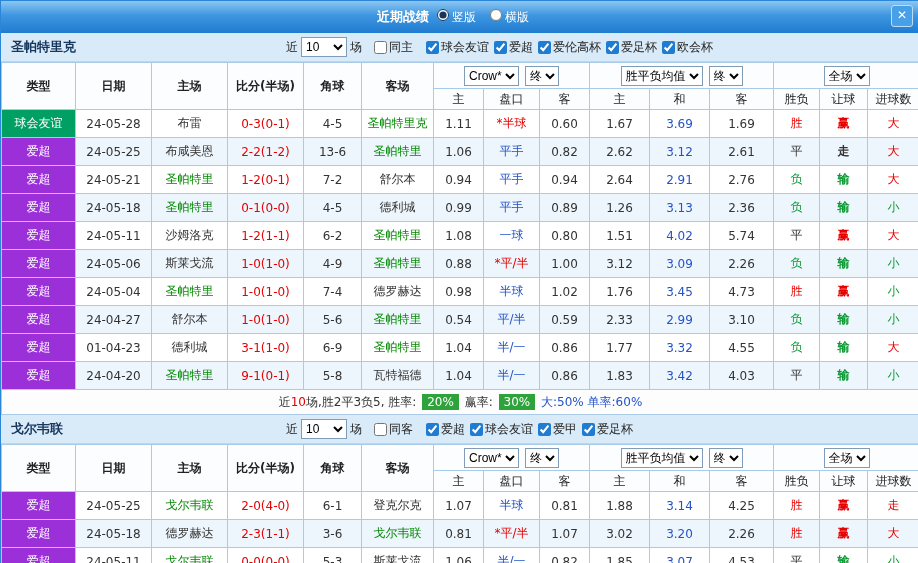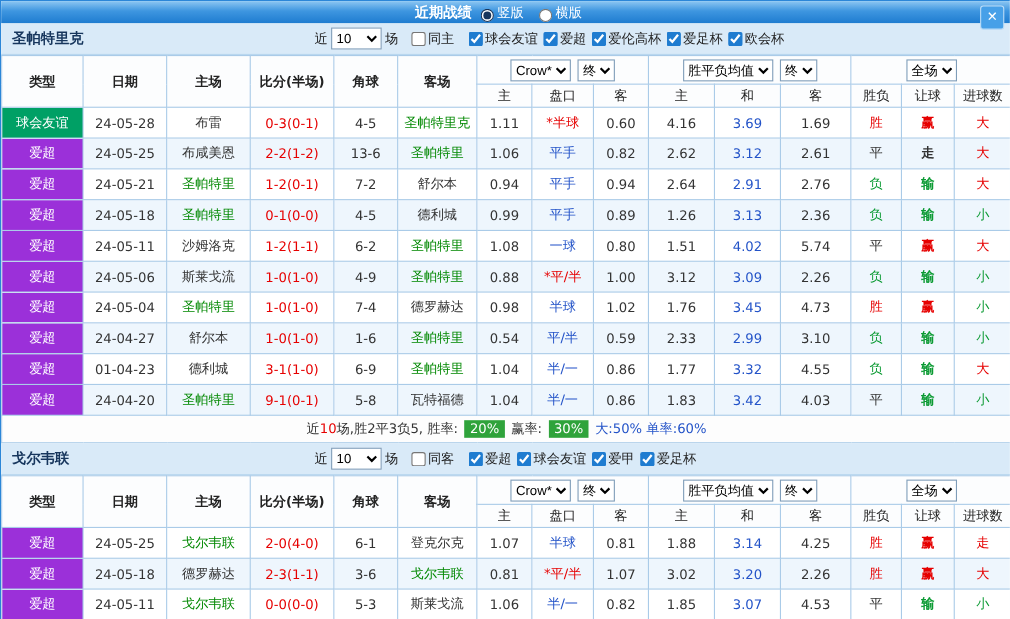--- a/index.html
+++ b/index.html
@@ -1,21 +1,21 @@
 <!DOCTYPE html>
 <html><head>
 <meta charset="utf-8">
 <style>
   html,body{margin:0;padding:0}
   body{font-family:"DejaVu Sans","Liberation Sans",sans-serif;font-size:12px;background:#e8eef4;}
   .window{width:918px;height:563px;border:1px solid #2b86d8;background:#fff;overflow:hidden;position:relative;margin:0 auto}
   
-  .titlebar{height:20px;background:linear-gradient(#8cc6f2 0%,#3e96e0 45%,#1f7cd0 100%);display:flex;align-items:center;justify-content:center;position:relative;color:#fff}
+  .titlebar{height:32px;background:linear-gradient(#8cc6f2 0%,#3e96e0 45%,#1f7cd0 100%);display:flex;align-items:center;justify-content:center;position:relative;color:#fff}
   .titlebar .title{font-weight:bold;font-size:13px;margin-right:8px}
-  .titlebar label{display:inline-flex;align-items:flex-end;gap:3px;margin-right:14px;cursor:pointer;font-size:12px;color:#fff}
+  .titlebar label{display:inline-flex;align-items:flex-start;gap:3px;margin-right:14px;cursor:pointer;font-size:12px;color:#fff}
   .titlebar input[type=radio]{width:12px;height:12px;margin:0;accent-color:#17365d}
   .close-btn{position:absolute;right:6px;top:4px;width:20px;height:20px;background:#47a0e8;border:1px solid #bdddf7;border-radius:3px;color:#fff;font-size:12px;line-height:18px;text-align:center;cursor:pointer}
   
   .secbar{background:#d9eaf8;display:flex;align-items:center;height:28px;border-bottom:1px solid #b9d7ef}
   .secbar .team{color:#17365d;font-weight:bold;font-size:13px;padding-left:10px;width:275px;flex:none}
   .filters{display:flex;align-items:center;color:#222;white-space:nowrap}
   .filters .cb{display:inline-flex;align-items:center;margin-left:5px;cursor:pointer}
   .filters .cb input{width:13px;height:13px;margin:0 2px 0 0;accent-color:#1f7cd0}
   .filters .gap{margin-left:12px;margin-right:8px}
   .sel{font-size:12px;height:20px;border:1px solid #7f9db9;background:#fff;margin:0 3px;vertical-align:middle}
@@ -134,21 +134,21 @@
             <tr>
               <td class="badge bg-green">球会友谊</td>
               <td>24-05-28</td>
               <td class="">布雷</td>
               <td class="t-r">0-3(0-1)</td>
               <td>4-5</td>
               <td class="hl">圣帕特里克</td>
               <td>1.11</td>
               <td class="t-r">*半球</td>
               <td>0.60</td>
-              <td>4.16</td>
+              <td>1.67</td>
               <td class="t-b">3.69</td>
               <td>1.69</td>
               <td class="t-r">胜</td>
               <td class="t-r bold">赢</td>
               <td class="t-r">大</td>
             </tr>
             <tr>
               <td class="badge bg-purple">爱超</td>
               <td>24-05-25</td>
               <td class="">布咸美恩</td>
@@ -248,21 +248,21 @@
               <td>4.73</td>
               <td class="t-r">胜</td>
               <td class="t-r bold">赢</td>
               <td class="t-g">小</td>
             </tr>
             <tr>
               <td class="badge bg-purple">爱超</td>
               <td>24-04-27</td>
               <td class="">舒尔本</td>
               <td class="t-r">1-0(1-0)</td>
-              <td>1-6</td>
+              <td>5-6</td>
               <td class="hl">圣帕特里</td>
               <td>0.54</td>
               <td class="t-b">平/半</td>
               <td>0.59</td>
               <td>2.33</td>
               <td class="t-b">2.99</td>
               <td>3.10</td>
               <td class="t-g">负</td>
               <td class="t-g bold">输</td>
               <td class="t-g">小</td>

